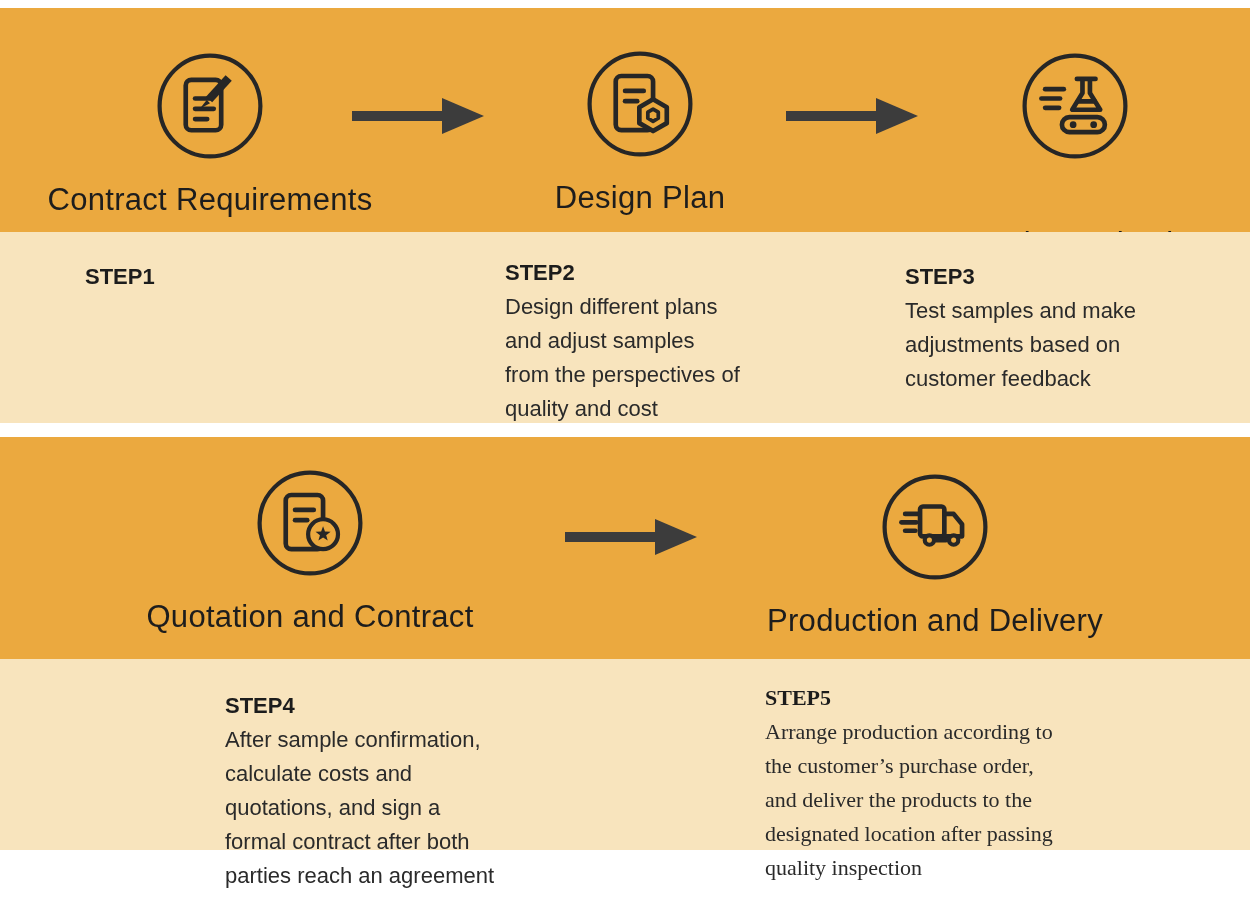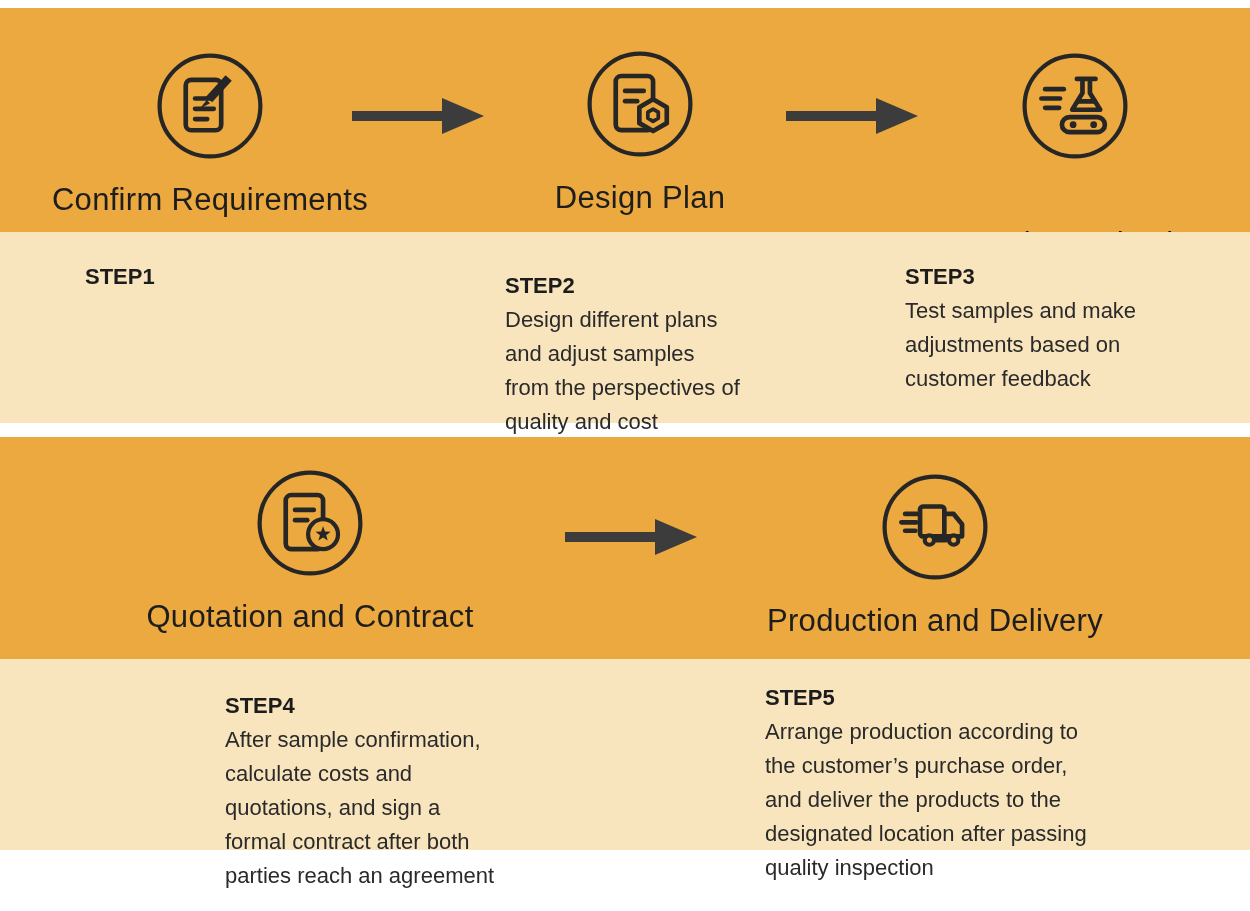--- a/index.html
+++ b/index.html
@@ -46,52 +46,52 @@
 
   
   #stage1{left:30px;top:42px;width:360px;}
   #stage2{left:490px;top:40px;width:300px;}
   #stage3{left:915px;top:42px;width:320px;gap:44px;}
   #arrow1{left:352px;top:86px;}
   #arrow2{left:786px;top:86px;}
 
   
   #detail1{left:85px;top:28px;width:330px;}
-  #detail2{left:505px;top:37px;width:320px;}
+  #detail2{left:505px;top:24px;width:320px;}
   #detail3{left:905px;top:28px;width:315px;}
 
   
   #stage4{left:150px;top:30px;width:320px;}
   #stage5{left:760px;top:34px;width:350px;}
   #arrow3{left:565px;top:78px;}
 
   
   #detail4{left:225px;top:30px;width:335px;}
-  #detail5{left:765px;top:22px;width:380px;}
+  #detail5{left:765px;top:22px;width:380px;font-family:Liberation Serif, serif;}
 </style>
 </head>
 <body>
 
 <div class="page">
 
   <section class="band band-orange" id="band1">
 
     <div class="stage" id="stage1">
       <div class="icon-circle">
         <svg viewBox="0 0 120 120" aria-hidden="true">
           <circle class="ring" cx="60" cy="60" r="54"></circle>
           <rect class="ln" x="34" y="32" width="38" height="54" rx="6"></rect>
           <path class="ln" d="M44 52 h16"></path>
           <path class="ln" d="M44 63 h20"></path>
           <path class="ln" d="M44 74 h13"></path>
           <path class="pen" d="M59 53 L80 30"></path>
           <polygon class="fillink" points="49,63 56.5,53.5 60,57"></polygon>
         </svg>
       </div>
-      <div class="stage-label">Confirm Requirements</div>
+      <div class="stage-label">Contract Requirements</div>
     </div>
 
     <div class="arrow" id="arrow1">
       <svg viewBox="0 0 132 44" aria-hidden="true">
         <path class="shaft" d="M0 22 H94"></path>
         <polygon class="head" points="90,4 132,22 90,40"></polygon>
       </svg>
     </div>
 
     <div class="stage" id="stage2">

